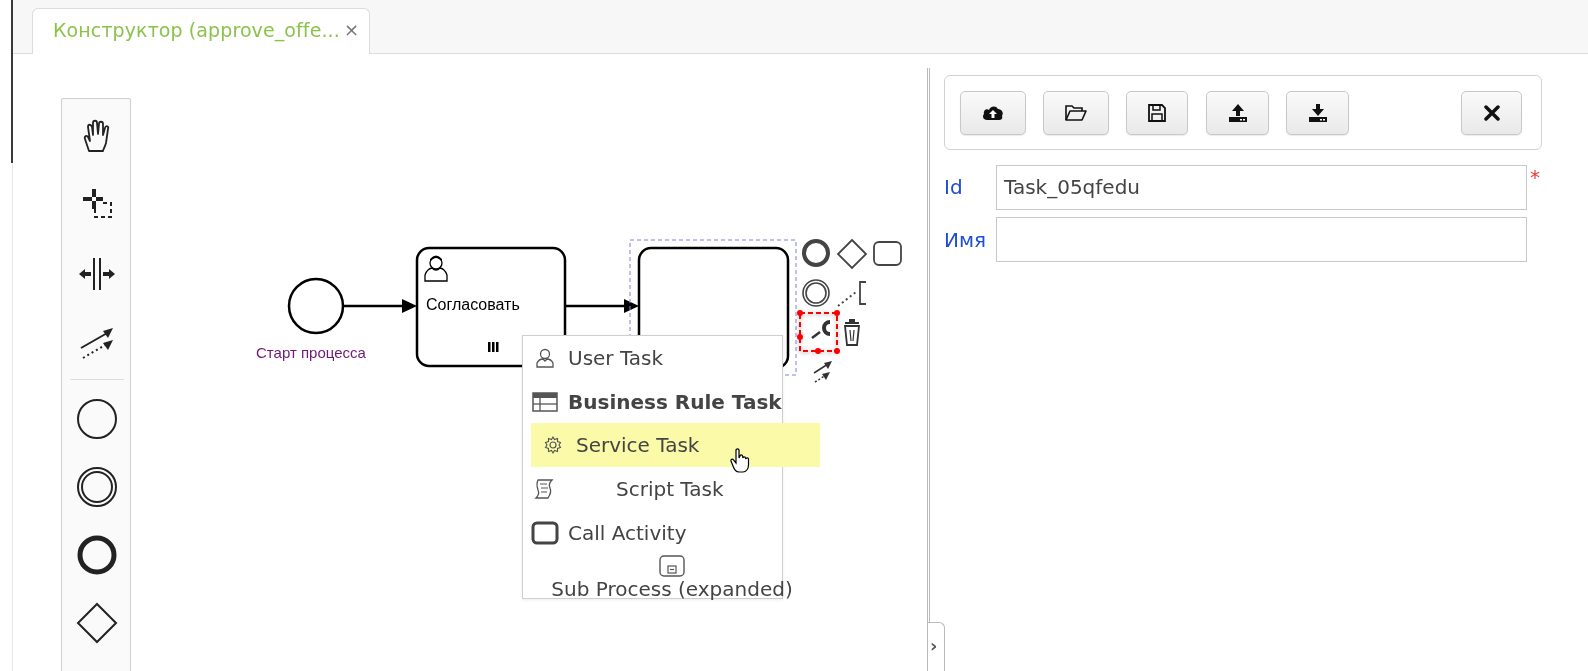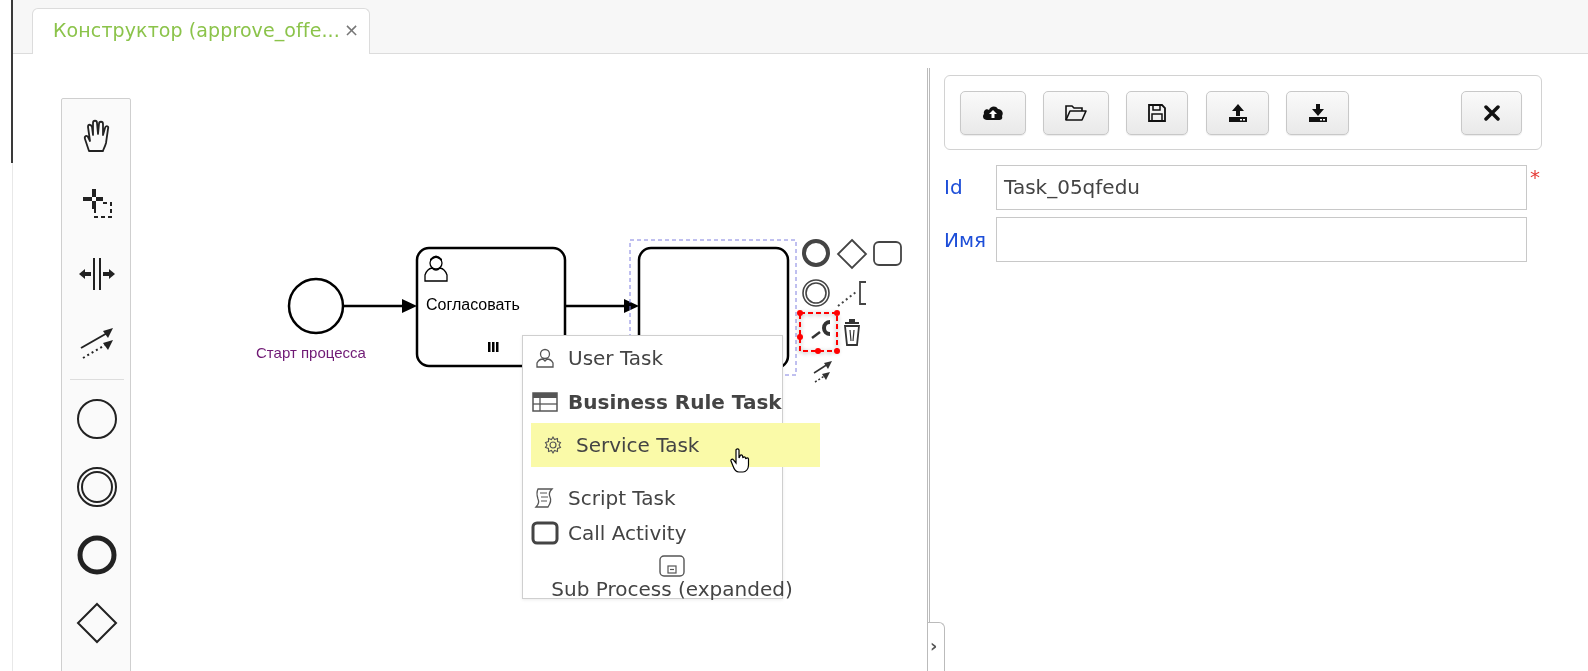--- a/index.html
+++ b/index.html
@@ -189,21 +189,21 @@
   </div>
   <div class="menu-item hl" style="top:87px;margin-left:8px;">
     <span class="menu-icon">
       <svg width="20" height="20" viewBox="0 0 20 20">
           <circle cx="10" cy="10" r="3" fill="none" stroke="#555" stroke-width="1.2"></circle>
           <path d="M10 2 L11.5 4.5 L14.5 3.5 L14.5 6.5 L17.5 7.5 L16 10 L17.5 12.5 L14.5 13.5 L14.5 16.5 L11.5 15.5 L10 18 L8.5 15.5 L5.5 16.5 L5.5 13.5 L2.5 12.5 L4 10 L2.5 7.5 L5.5 6.5 L5.5 3.5 L8.5 4.5 Z" fill="none" stroke="#555" stroke-width="1.1"></path>
         </svg>
     </span>
     <span class="menu-label">Service Task</span>
   </div>
-  <div class="menu-item" style="top:140px;">
+  <div class="menu-item" style="top:131px;gap:48px;">
     <span class="menu-icon">
       <svg width="22" height="22" viewBox="0 0 22 22">
           <path d="M4 2 H18 Q14 6 16 10 Q18 14 14 20 H2 Q6 16 4 12 Q2 6 4 2 Z" fill="none" stroke="#555" stroke-width="1.3"></path>
           <line x1="6" y1="6" x2="13" y2="6" stroke="#555"></line>
           <line x1="7" y1="10" x2="14" y2="10" stroke="#555"></line>
           <line x1="7" y1="14" x2="13" y2="14" stroke="#555"></line>
         </svg>
     </span>
     <span class="menu-label">Script Task</span>
   </div>

